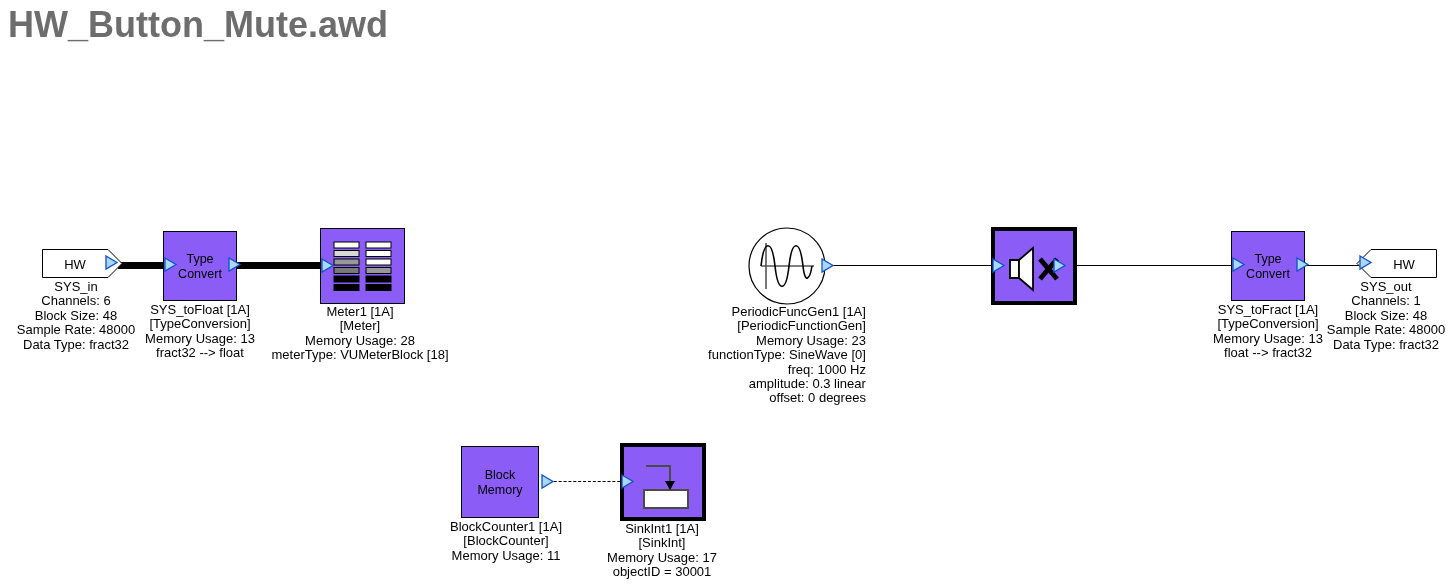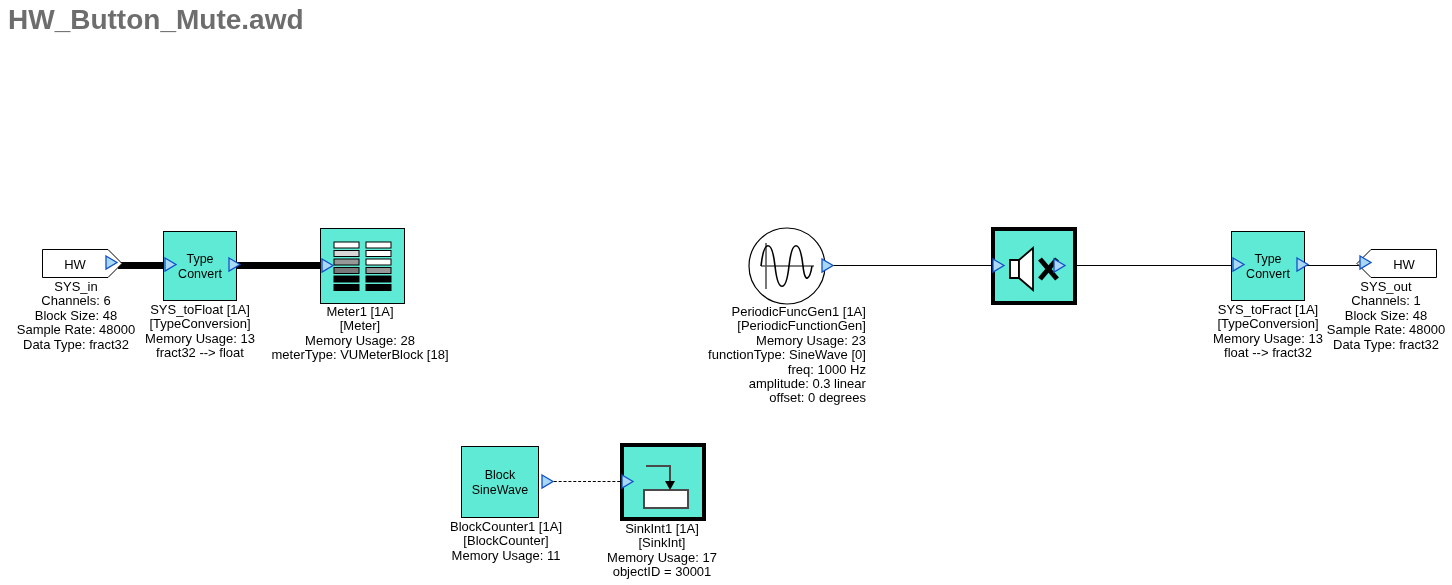--- a/index.html
+++ b/index.html
@@ -5,41 +5,41 @@
   html,body{margin:0;padding:0;}
   body{
     width:1452px;height:585px;background:#ffffff;
     font-family:"Liberation Sans", sans-serif;
     overflow:hidden;position:relative;
   }
   #canvas{position:absolute;left:0;top:0;width:1452px;height:585px;}
 
   .title{
     position:absolute;left:8px;top:4px;
-    font-size:28px;font-weight:bold;color:#6d6d6d;
+    font-size:36px;font-weight:bold;color:#6d6d6d;
     letter-spacing:0px;white-space:nowrap;
   }
 
   
   .node{position:absolute;}
 
   .caption{
     position:absolute;
     text-align:center;
     font-size:13px;
     color:#000;
     line-height:14.4px;
     white-space:nowrap;
     transform:translateX(-50%);
   }
   .caption div{white-space:nowrap;}
 
   
   .blk{
-    position:absolute;background:#5eead4;border:1px solid #000;
+    position:absolute;background:#8b5cf6;border:1px solid #000;
     box-sizing:border-box;
   }
   .blk.thick{border:4px solid #000;}
   .blk-label{
     position:absolute;left:0;right:0;top:50%;
     transform:translateY(-50%);
     text-align:center;font-size:12.5px;line-height:14.5px;color:#000;
   }
   .hw-text{
     position:absolute;top:50%;transform:translateY(-50%);
@@ -204,21 +204,21 @@
     <div>SYS_out</div>
     <div>Channels: 1</div>
     <div>Block Size: 48</div>
     <div>Sample Rate: 48000</div>
     <div>Data Type: fract32</div>
   </div>
 
   <div class="blk" style="left:461px;top:446px;width:78px;height:72px;">
     <div class="blk-label">
       <div>Block</div>
-      <div>SineWave</div>
+      <div>Memory</div>
     </div>
   </div>
   <svg width="16" height="16" style="position:absolute;left:540px;top:474px;">
     <path d="M2,1 L13,7.5 L2,14 Z" fill="#a9d8f5" stroke="#1050c8" stroke-width="1.3"></path>
   </svg>
   <div class="caption" style="left:506px;top:520px;">
     <div>BlockCounter1 [1A]</div>
     <div>[BlockCounter]</div>
     <div>Memory Usage: 11</div>
   </div>

